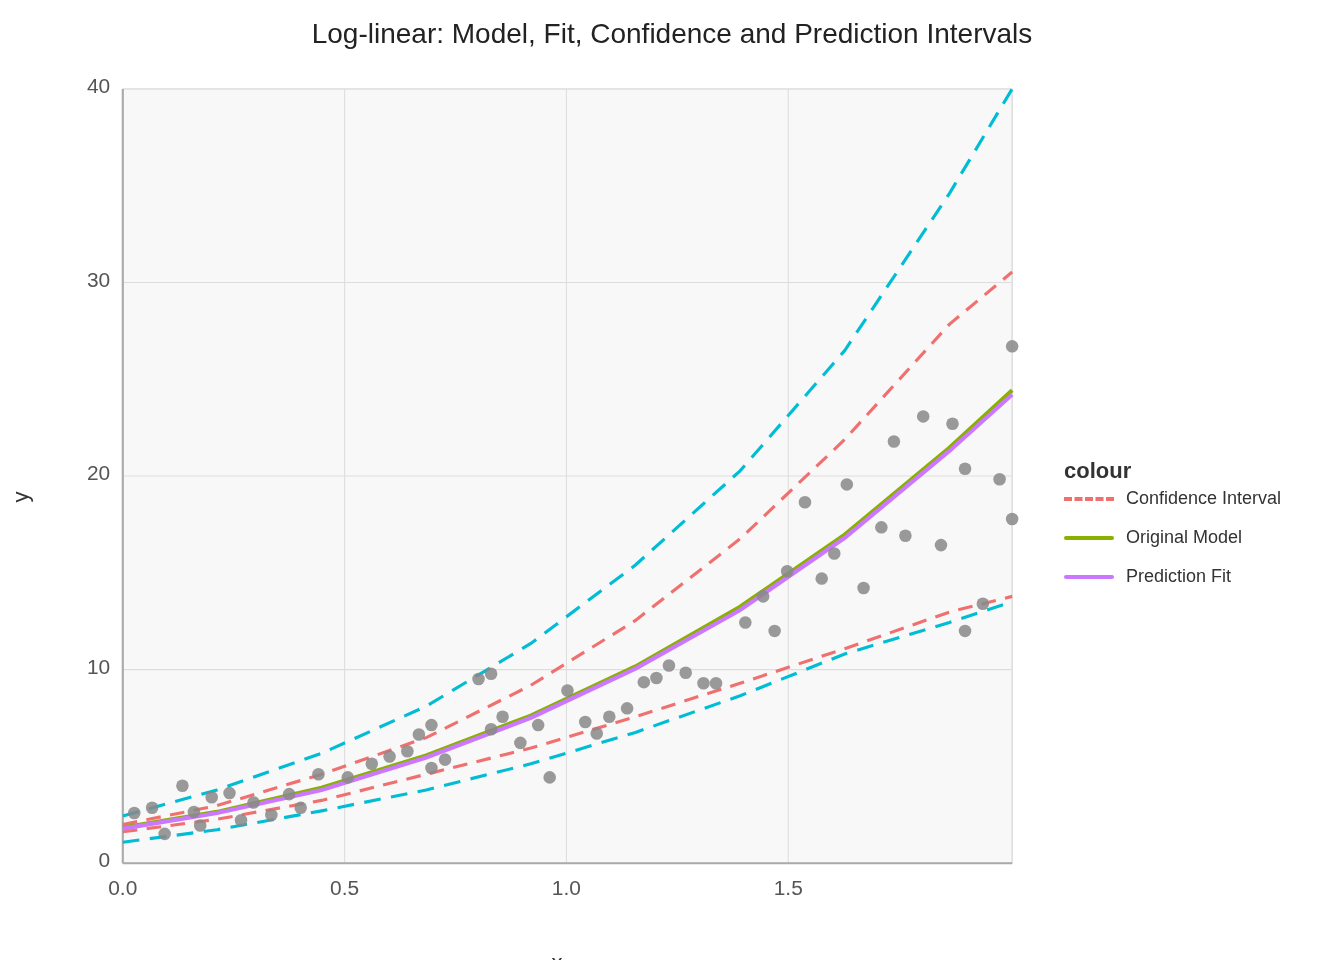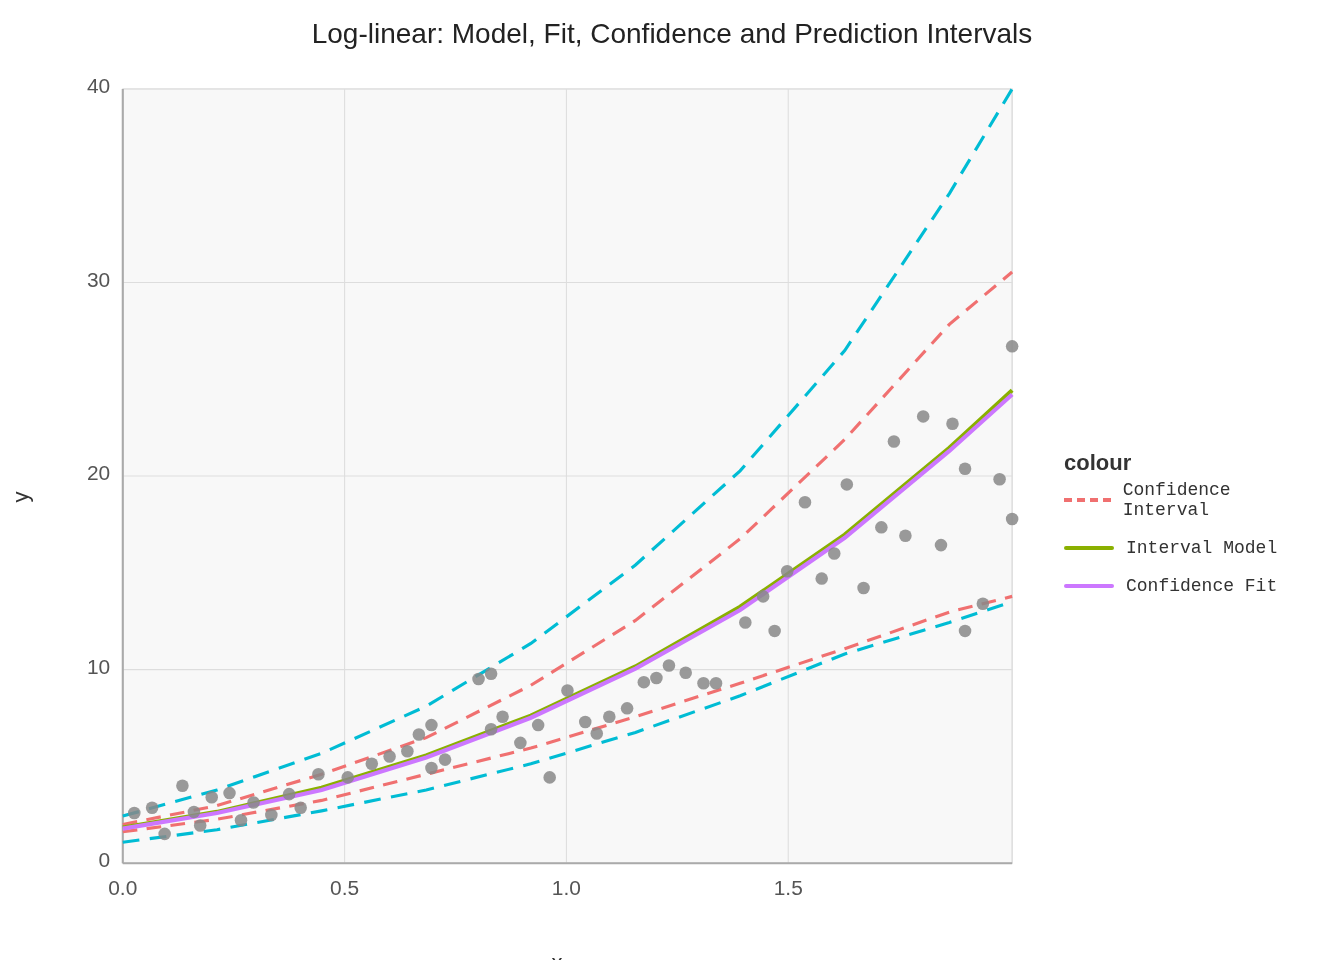--- a/index.html
+++ b/index.html
@@ -72,21 +72,20 @@
     .legend-title {
       font-size: 22px;
       font-weight: bold;
       color: #333;
       margin-bottom: 4px;
     }
     .legend-item {
       display: flex;
       align-items: center;
       margin-bottom: 18px;
-      font-family: Liberation Mono, monospace;
     }
     .legend-text {
       font-size: 18px;
       color: #333;
     }
   </style>
 </head>
 <body>
 
 <div class="chart-container">
@@ -202,21 +201,21 @@
     </div>
     <div class="legend-panel">
       <div class="legend-title">colour</div>
 
       <div class="legend-item">
         <div style="width:50px;height:0;border-top:4px dashed #f07070;margin-right:12px;"></div>
         <span class="legend-text">Confidence Interval</span>
       </div>
       <div class="legend-item">
         <div style="width:50px;height:4px;background:#8ab000;margin-right:12px;border-radius:2px;"></div>
-        <span class="legend-text">Interval Model</span>
+        <span class="legend-text">Original Model</span>
       </div>
       <div class="legend-item">
         <div style="width:50px;height:4px;background:#cc77ff;margin-right:12px;border-radius:2px;"></div>
-        <span class="legend-text">Confidence Fit</span>
+        <span class="legend-text">Prediction Fit</span>
       </div>
     </div>
   </div>
 </div>
 
 </body></html>

